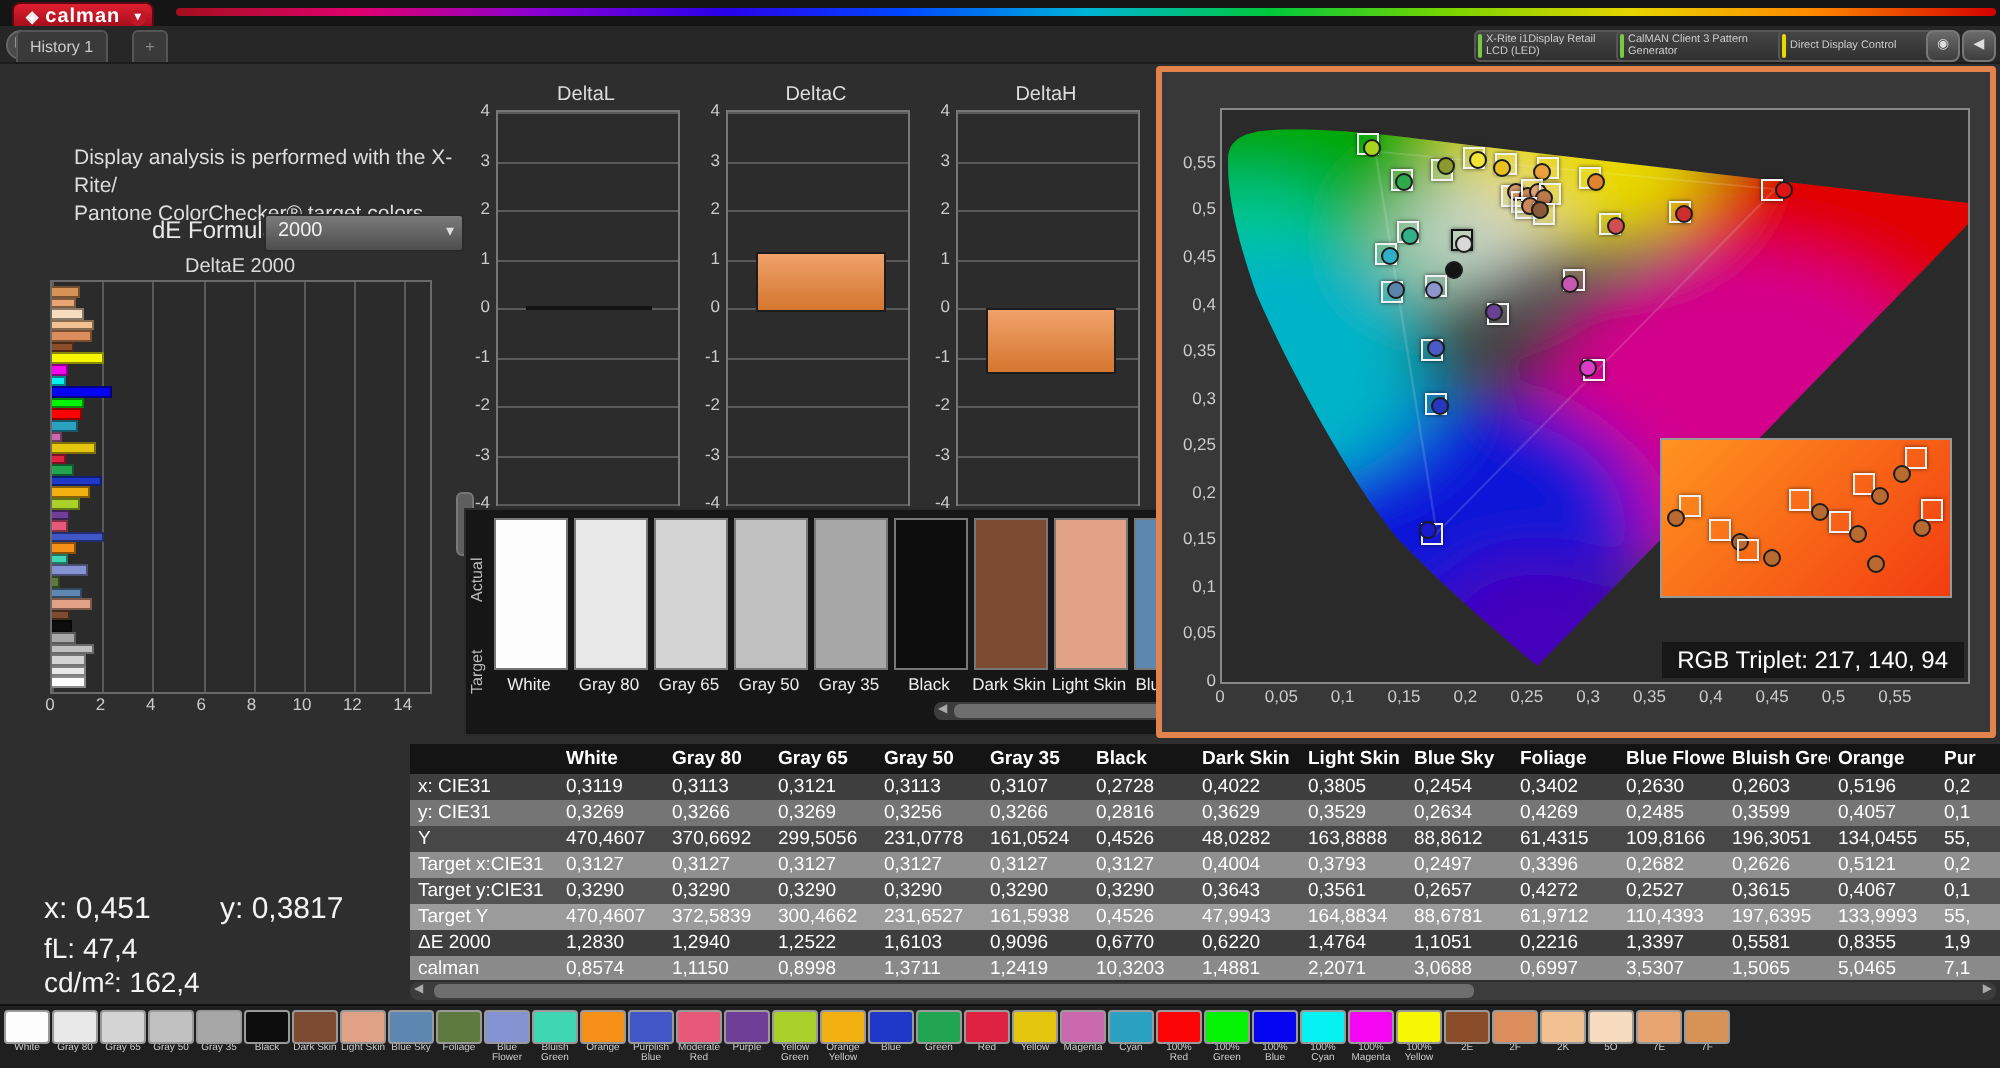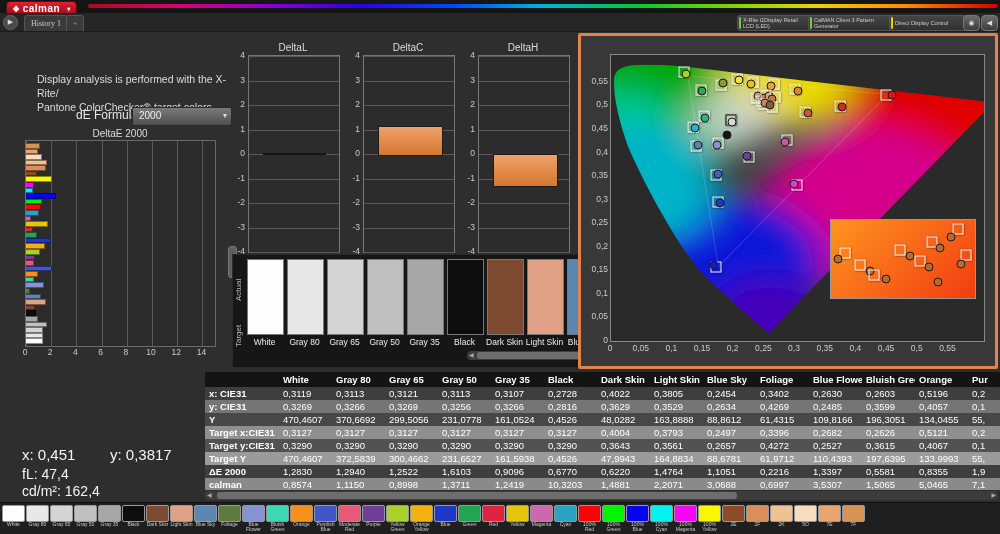--- a/index.html
+++ b/index.html
@@ -14,21 +14,21 @@
     color:#fff;font-size:10px;font-weight:bold;letter-spacing:.5px;border:1px solid #5a0a10;}
   #logo .dmd{font-size:8px;} 
   #logo .drop{position:absolute;right:3px;top:3px;width:8px;height:8px;border-radius:50%;
     background:#c01828;color:#fff;font-size:6px;line-height:8px;text-align:center;}
   
   #tabrow{position:absolute;left:0;top:13px;width:1000px;height:18px;background:#262626;border-bottom:1px solid #1c1c1c;}
   #tab-menu-btn{position:absolute;left:3px;top:2px;width:13px;height:13px;border-radius:50%;
     background:#4a4a4a;border:1px solid #666;color:#ddd;font-size:7px;line-height:12px;text-align:center;}
   .tab{position:absolute;top:2px;height:15px;background:#3a3a3a;border:1px solid #555;border-bottom:none;
     border-radius:3px 3px 0 0;color:#ccc;font-size:8px;line-height:15px;padding:0 6px;}
-  #tab-history{left:24px;font-family:Liberation Serif, serif;}
+  #tab-history{left:8px;}
   #tab-add{left:66px;width:10px;color:#888;text-align:center;padding:0 3px;}
   .chip{position:absolute;top:2px;height:14px;background:linear-gradient(180deg,#454545,#303030);
     border:1px solid #555;border-radius:3px;color:#ccc;font-size:5.5px;line-height:1.1;
     display:flex;align-items:center;padding:0 10px 0 5px;}
   .chip .bar{position:absolute;left:1px;top:1px;bottom:1px;width:2px;border-radius:1px;}
   .chip .arr{position:absolute;right:2px;top:3px;width:8px;height:8px;border-radius:50%;background:#565656;
     color:#ddd;font-size:5px;line-height:8px;text-align:center;}
   #chip-meter{left:737px;width:66px;}
   #chip-source{left:808px;width:76px;}
   #chip-display{left:889px;width:68px;}
@@ -85,21 +85,21 @@
     font-size:12px;padding:2px 8px;}
   
   .stat-big{position:absolute;left:0;width:195px;text-align:center;font-size:19px;color:#f4f4f4;}
   .stat-med{position:absolute;font-size:18px;color:#f4f4f4;}
   .stat-sm{position:absolute;font-size:14px;color:#f4f4f4;}
   
   #datatable{position:absolute;left:205px;top:372px;width:795px;height:118px;overflow:hidden;}
   table{border-collapse:collapse;table-layout:fixed;width:810px;font-size:9.5px;}
   th,td{padding:1px 4px;text-align:left;white-space:nowrap;overflow:hidden;color:#fff;font-weight:normal;border:none;}
   thead th{background:#141414;font-weight:bold;height:13px;}
-  td.rowlab{font-weight:bold;}
+  td.rowlab{font-weight:normal;}
   #table-scroll{left:205px;top:491px;width:793px;}
   #swatch-scroll{left:234px;top:96px;width:340px;}
   
   #bottomstrip{position:absolute;left:0;top:502px;width:1000px;height:32px;background:#1f1f1f;border-top:1px solid #111;}
   .bchip{position:absolute;top:2px;width:23px;height:28px;}
   .bchip .sw{position:absolute;left:0;top:0;width:21px;height:15px;border:1px solid #999;border-radius:2px;}
   .bchip .bl{position:absolute;left:0;top:17px;width:23px;font-size:5px;line-height:1.05;color:#ccc;text-align:center;overflow:hidden;height:11px;}
   #divider-handle{position:absolute;left:228px;top:246px;width:7px;height:30px;background:#5e5e5e;border-radius:3px;border:1px solid #777;}
 </style>
 </head>
@@ -412,20 +412,21 @@
           <div class="pt-sq" style="left: 62%; top: 52%;"></div>
           <div class="pt-ci" style="left: 68%; top: 60%; background: rgb(184, 106, 48);"></div>
           <div class="pt-sq" style="left: 70%; top: 28%;"></div>
           <div class="pt-ci" style="left: 76%; top: 36%; background: rgb(184, 106, 48);"></div>
           <div class="pt-sq" style="left: 88%; top: 12%;"></div>
           <div class="pt-ci" style="left: 83%; top: 22%; background: rgb(184, 106, 48);"></div>
           <div class="pt-sq" style="left: 94%; top: 45%;"></div>
           <div class="pt-ci" style="left: 90%; top: 56%; background: rgb(184, 106, 48);"></div>
           <div class="pt-ci" style="left: 74%; top: 80%; background: rgb(184, 106, 48);"></div>
         </div>
+      <div id="rgb-label">RGB Triplet: 217, 140, 94</div>
     </div>
     <div id="cie-ylabels">
         <div class="cie-ylab" style="left: 1px; top: 299px;">0</div>
         <div class="cie-ylab" style="left: 1px; top: 275.442px;">0,05</div>
         <div class="cie-ylab" style="left: 1px; top: 251.883px;">0,1</div>
         <div class="cie-ylab" style="left: 1px; top: 228.325px;">0,15</div>
         <div class="cie-ylab" style="left: 1px; top: 204.766px;">0,2</div>
         <div class="cie-ylab" style="left: 1px; top: 181.208px;">0,25</div>
         <div class="cie-ylab" style="left: 1px; top: 157.649px;">0,3</div>
         <div class="cie-ylab" style="left: 1px; top: 134.091px;">0,35</div>

